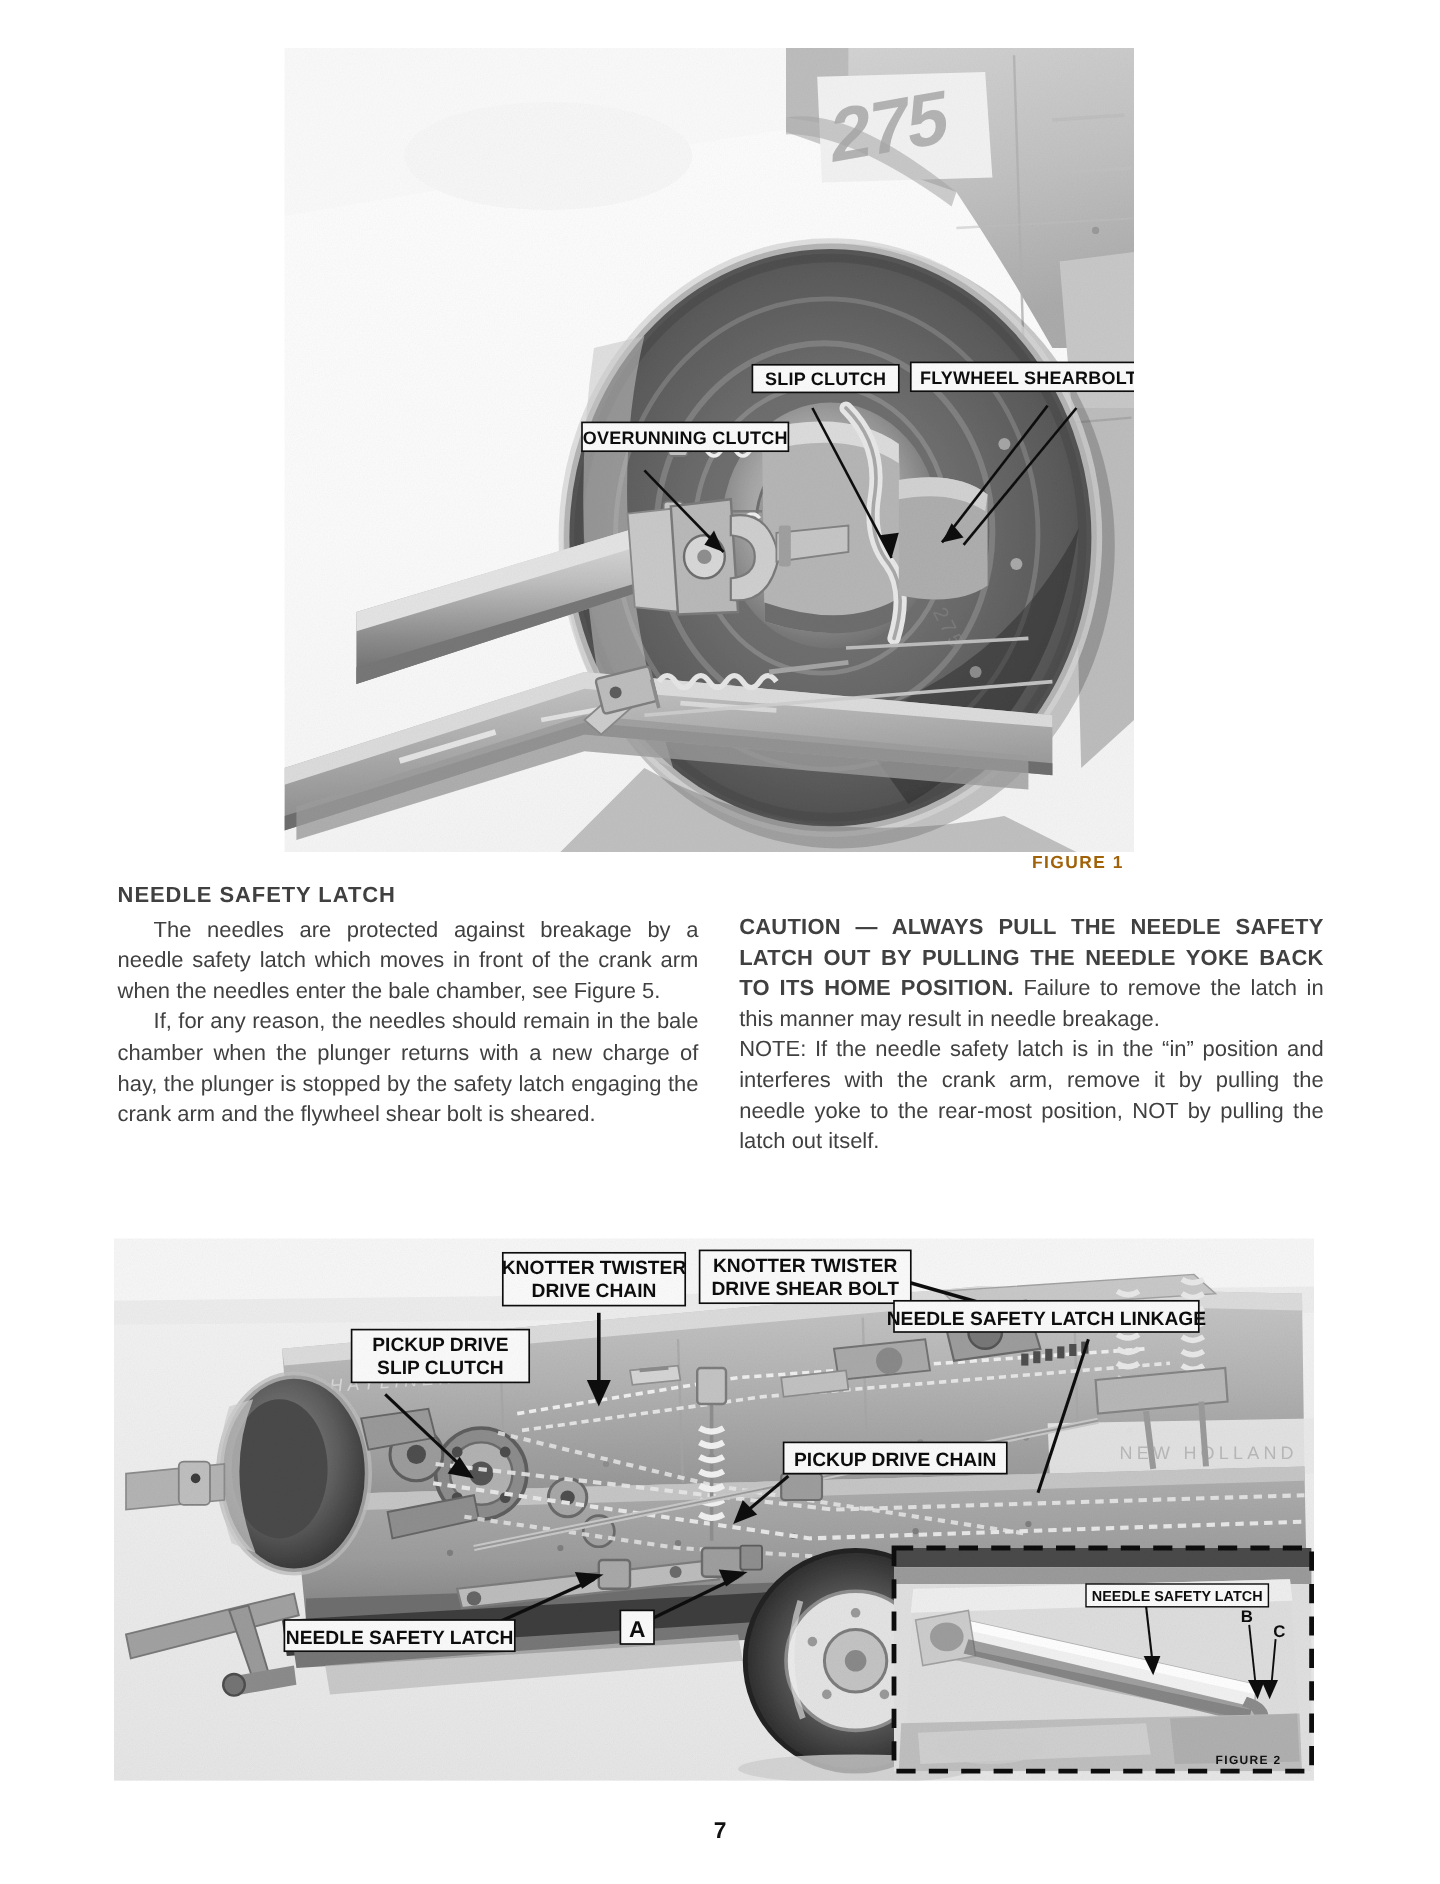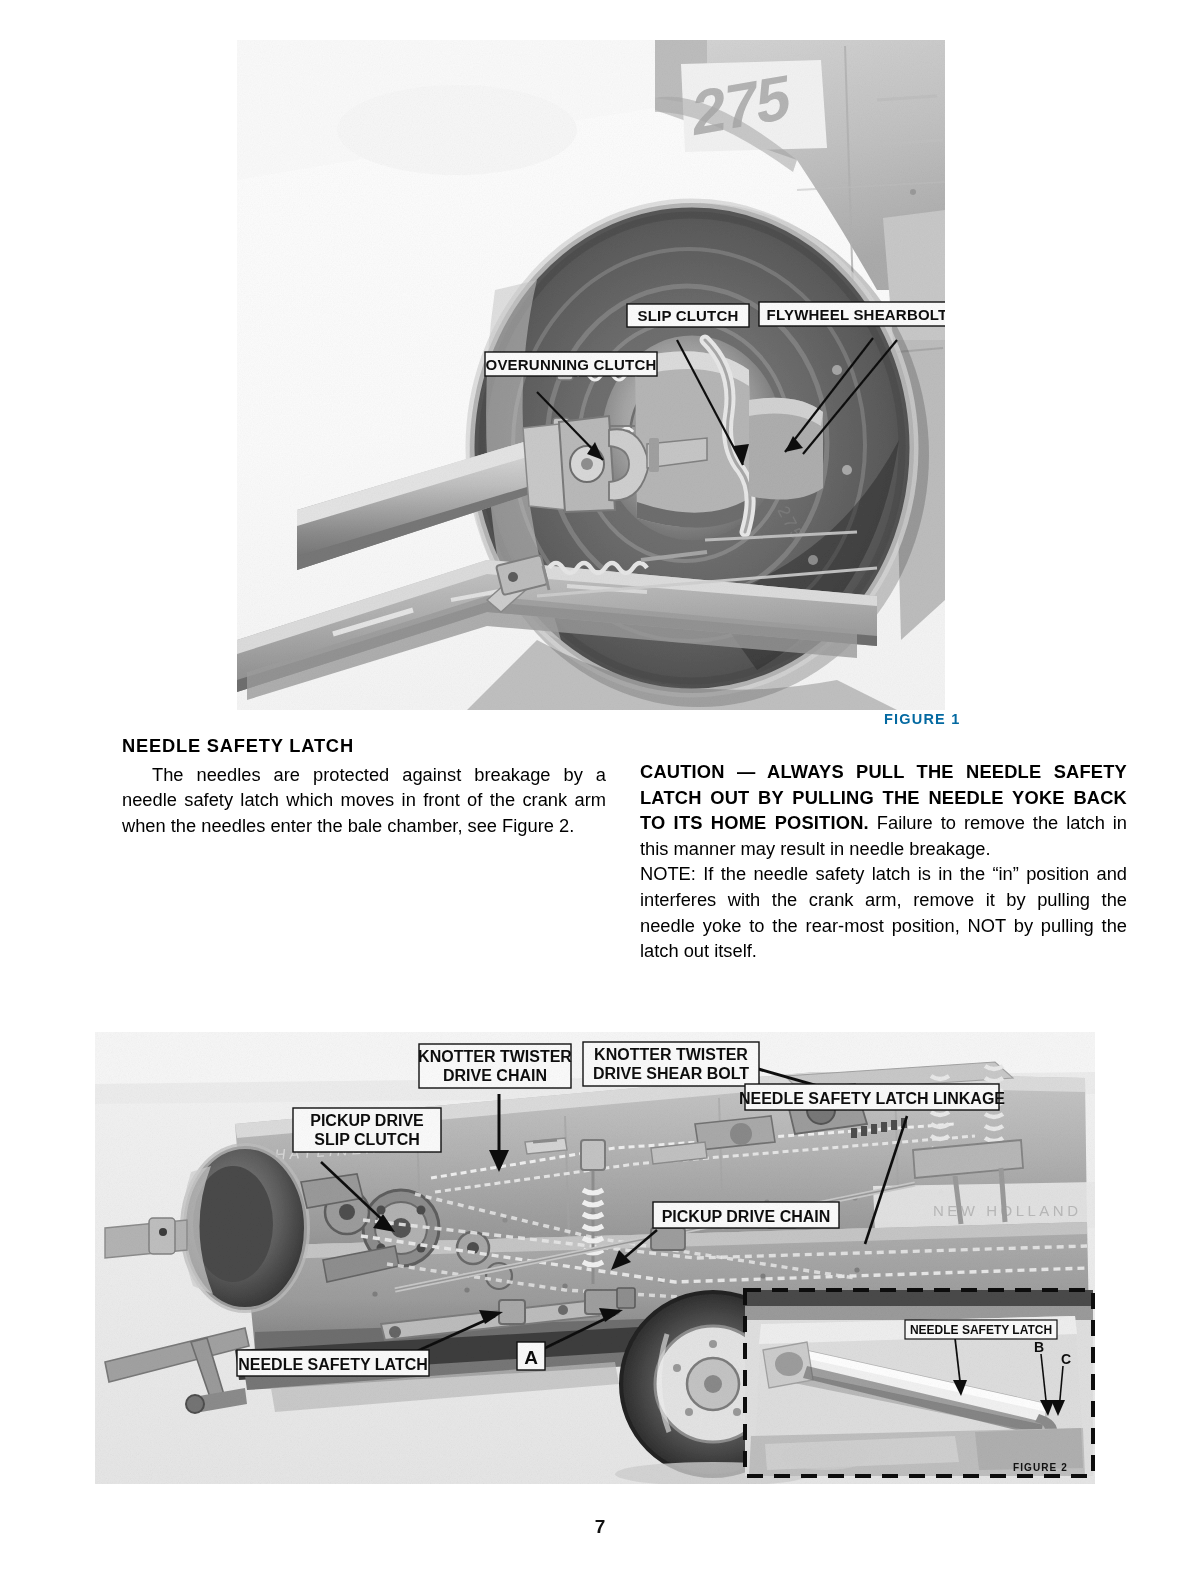--- a/index.html
+++ b/index.html
@@ -25,35 +25,34 @@
   
   #figure-1-block {
     position: absolute;
     left: 237px;
     top: 40px;
     width: 708px;
     height: 670px;
   }
   #figure-1-caption {
     position: absolute;
-    left: 884px;
+    left: 860px;
     top: 711px;
     font-size: 14.5px;
     font-weight: bold;
     letter-spacing: 1.2px;
-    color: #0369a1;
+    color: #a16207;
   }
 
   
   .col {
     position: absolute;
     font-size: 18.3px;
     line-height: 25.6px;
-    color: #000000;
-    margin-left: 24px;
+    color: #404040;
   }
   #col-left {
     left: 98px;
     top: 733px;
     width: 484px;
   }
   #col-right {
     left: 616px;
     top: 759px;
     width: 487px;
@@ -319,21 +318,22 @@
           <text x="334" y="330" font-size="15" font-weight="bold" fill="#111" text-anchor="middle" letter-spacing="0.2">OVERUNNING CLUTCH</text>
         </g>
       </g>
     </svg>
   </div>
 
   <div id="figure-1-caption">FIGURE  1</div>
 
   <div id="col-left" class="col">
     <div class="sec-head">NEEDLE SAFETY LATCH</div>
-    <p class="para">The needles are protected against breakage by a needle safety latch which moves in front of the crank arm when the needles enter the bale chamber, see Figure 2.</p>
+    <p class="para">The needles are protected against breakage by a needle safety latch which moves in front of the crank arm when the needles enter the bale chamber, see Figure 5.</p>
+    <p class="para">If, for any reason, the needles should remain in the bale chamber when the plunger returns with a new charge of hay, the plunger is stopped by the safety latch engaging the crank arm and the flywheel shear bolt is sheared.</p>
   </div>
 
   <div id="col-right" class="col">
     <p class="para flush"><span class="caution">CAUTION — ALWAYS PULL THE NEEDLE SAFETY LATCH OUT BY PULLING THE NEEDLE YOKE BACK TO ITS HOME POSITION.</span><span> Failure to remove the latch in this manner may result in needle breakage.</span></p>
     <p class="para flush">NOTE: If the needle safety latch is in the “in” position and interferes with the crank arm, remove it by pulling the needle yoke to the rear-most position, NOT by pulling the latch out itself.</p>
   </div>
 
   <div id="figure-2-block">
     <svg viewBox="0 0 1000 452" width="1000" height="452" preserveAspectRatio="none">
       <defs>

